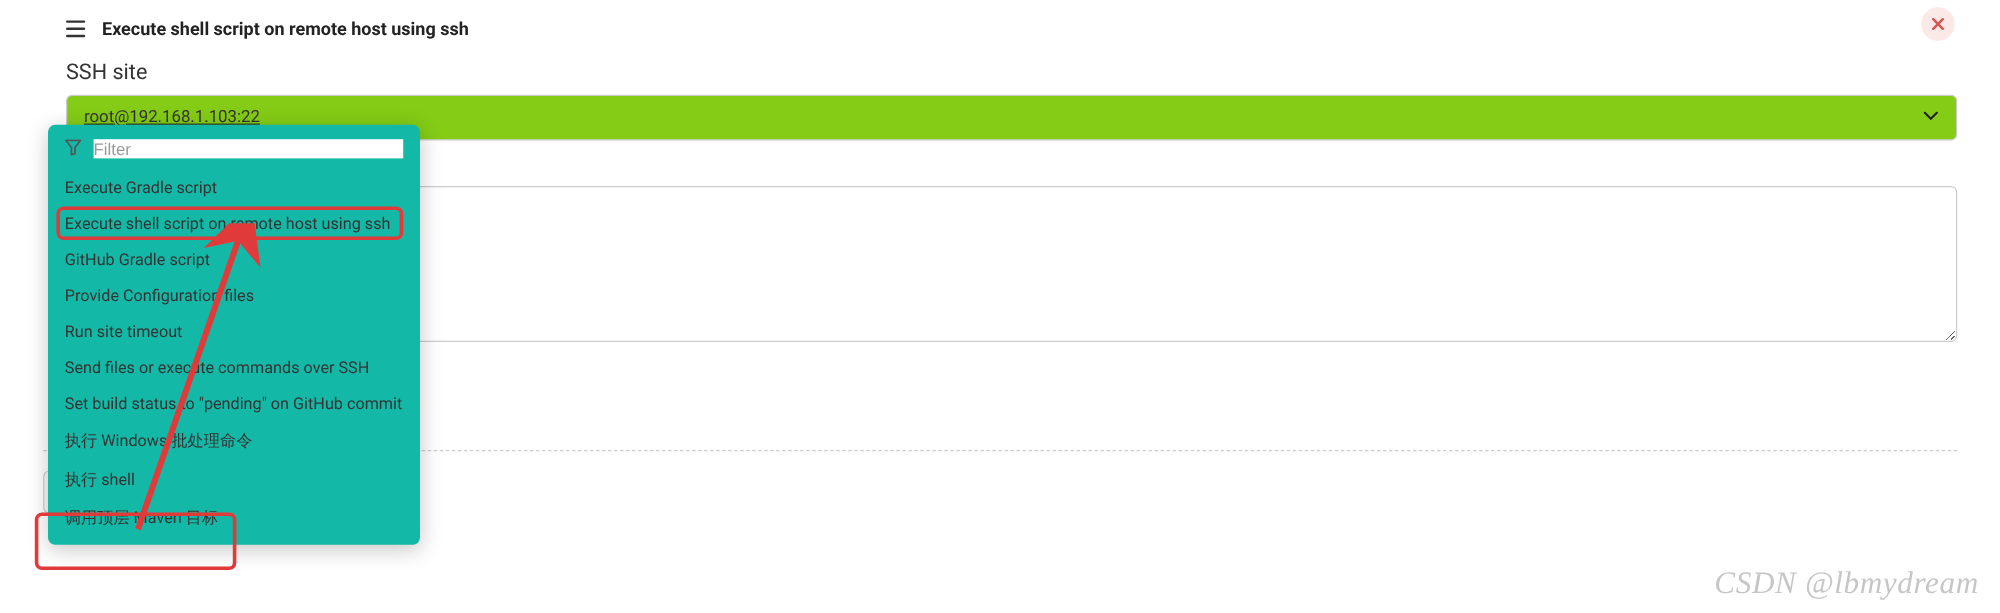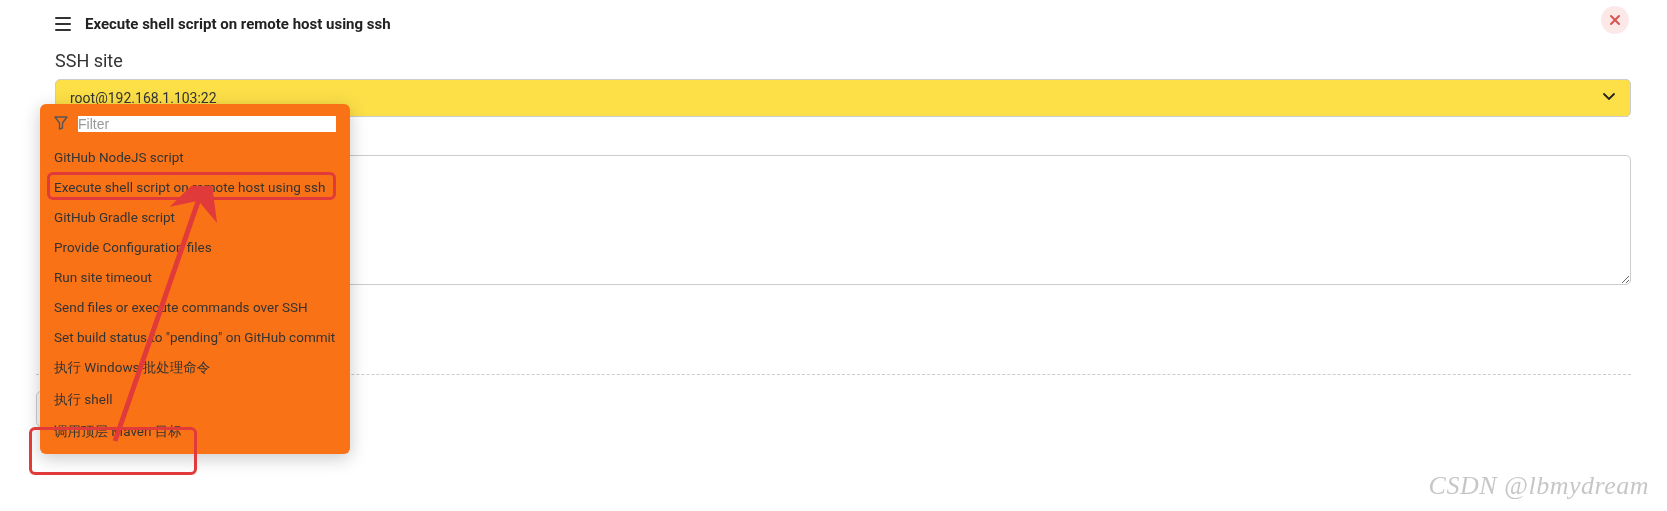--- a/index.html
+++ b/index.html
@@ -60,21 +60,21 @@
       display: block;
       margin: 12px 0 8px 0;
       color: #333;
       font-size: 18px;
     }
     .select-box {
       width: 100%;
       border: 1px solid #ccc;
       border-radius: 5px;
       padding: 10px 14px;
-      background: #fde047;
+      background: #84cc16;
       display: flex;
       align-items: center;
       justify-content: space-between;
       cursor: pointer;
       margin-bottom: 8px;
       text-decoration: underline;
     }
     .select-value { color: #333; }
     .chevron-down { font-size: 12px; color: #222; }
     .command-label-row {
@@ -134,21 +134,21 @@
       cursor: pointer;
       font-size: 14px;
     }
     .chevron-up { font-size: 10px; }
     
     .dropdown-panel {
       position: absolute;
       left: 40px;
       top: 104px;
       width: 310px;
-      background: #f97316;
+      background: #14b8a6;
       box-shadow: 0 4px 18px rgba(0,0,0,0.22);
       border-radius: 6px;
       z-index: 50;
       padding: 6px 0;
     }
     .filter-row {
       display: flex;
       align-items: center;
       gap: 8px;
       padding: 6px 14px 10px 14px;
@@ -262,21 +262,21 @@
 <div class="dropdown-panel">
   <div class="filter-row">
     <span class="filter-icon">
       <svg width="14" height="14" viewBox="0 0 14 14">
           <path d="M1 1 L13 1 L8.5 7 L8.5 12 L5.5 13 L5.5 7 Z" fill="none" stroke="#555" stroke-width="1.4" stroke-linejoin="round"></path>
         </svg>
     </span>
     <input class="filter-input" placeholder="Filter" style="">
   </div>
   <div id="dropdown-items">
-      <div class="dropdown-item">GitHub NodeJS script</div>
+      <div class="dropdown-item">Execute Gradle script</div>
       <div class="dropdown-item">Execute shell script on remote host using ssh</div>
       <div class="dropdown-item">GitHub Gradle script</div>
       <div class="dropdown-item">Provide Configuration files</div>
       <div class="dropdown-item">Run site timeout</div>
       <div class="dropdown-item">Send files or execute commands over SSH</div>
       <div class="dropdown-item">Set build status to "pending" on GitHub commit</div>
       <div class="dropdown-item">执行 Windows 批处理命令</div>
       <div class="dropdown-item">执行 shell</div>
       <div class="dropdown-item">调用顶层 Maven 目标</div>
     </div>

